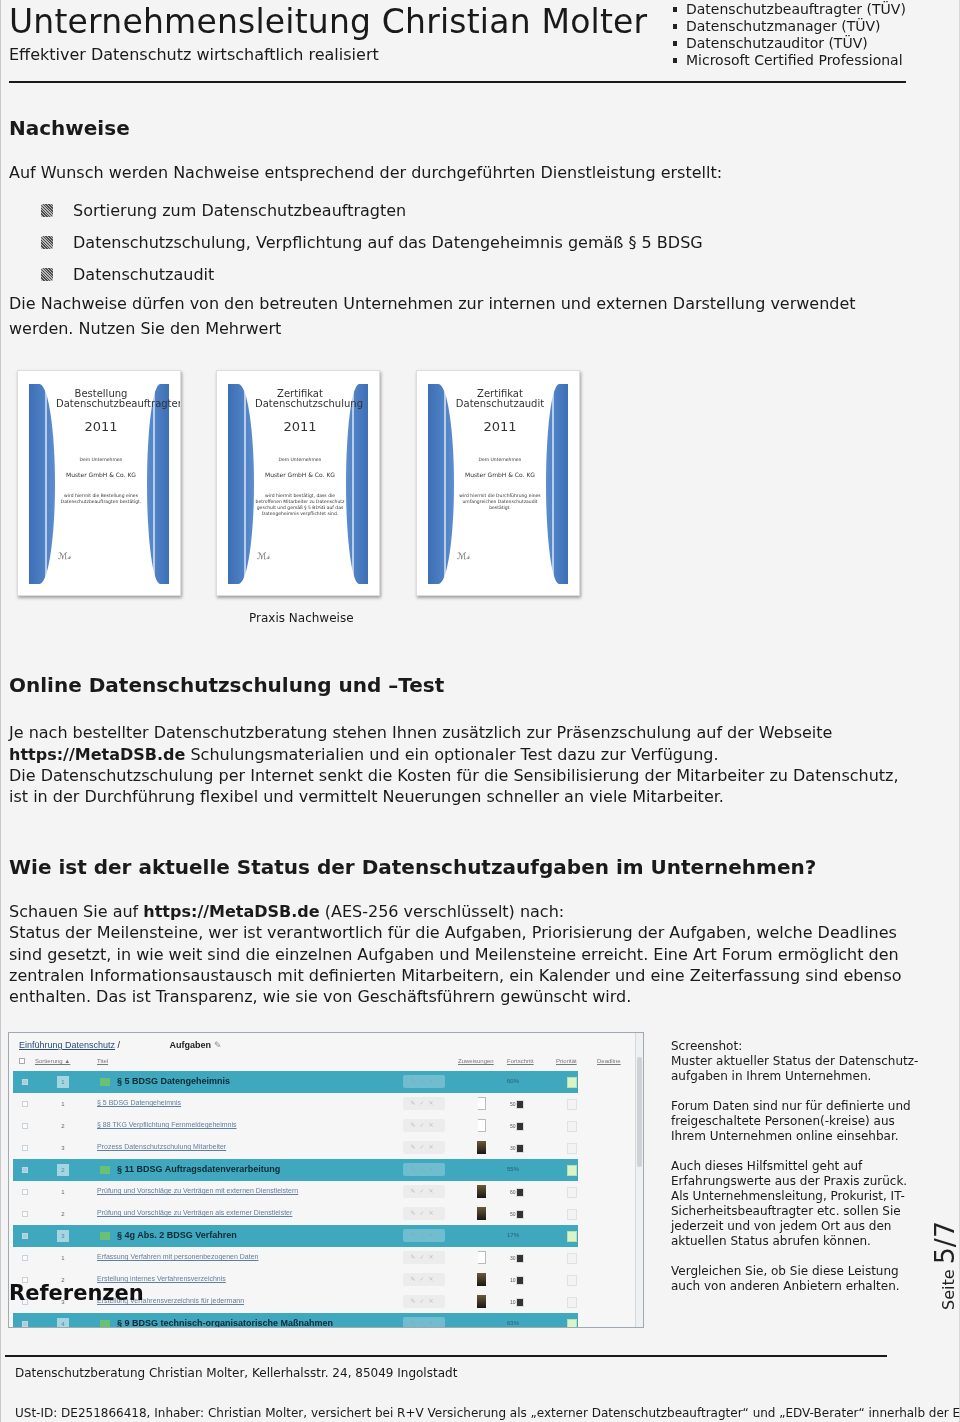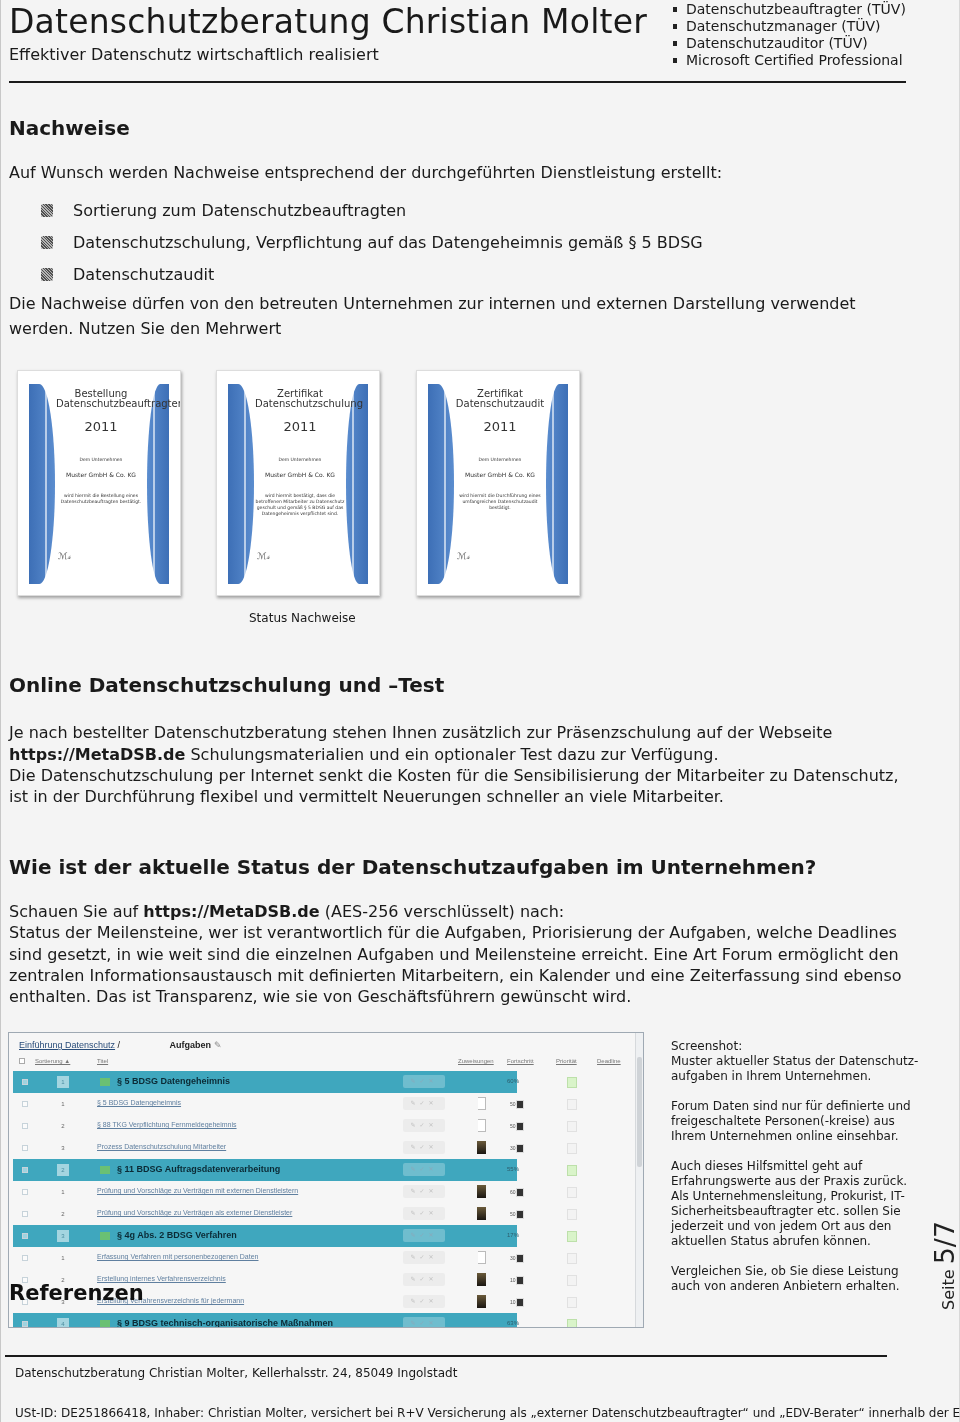--- a/index.html
+++ b/index.html
@@ -49,21 +49,21 @@
   .app-crumb { position: absolute; left: 10px; top: 7px; font-size: 9px; font-family: "Liberation Sans", sans-serif; white-space: nowrap; }
   .app-crumb .lnk { color: #2a4d7a; text-decoration: underline; }
   .app-crumb .cur { font-weight: bold; color: #222; margin-left: 47px; }
   .app-crumb .pen { color: #888; margin-left: 3px; }
   .app-head { position: absolute; left: 4px; top: 22px; width: 620px; height: 14px; font-size: 6px; font-family: "Liberation Sans", sans-serif; color: #777; }
   .app-head span { position: absolute; top: 3px; text-decoration: underline; white-space: nowrap; }
   .app-head .cb { position: absolute; left: 6px; top: 3px; width: 6px; height: 6px; border: 1px solid #aaa; background: #fff; text-decoration: none; }
   .app-scroll { position: absolute; right: 0; top: 0; width: 8px; height: 294px; background: #eef0f2; border-left: 1px solid #d6d9dc; }
   .app-scroll .thumb { position: absolute; left: 1px; top: 24px; width: 5px; height: 110px; background: #cfd3d7; border-radius: 2px; }
 
-  .row { position: absolute; left: 4px; width: 504px; height: 22px; font-family: "Liberation Sans", sans-serif; }
+  .row { position: absolute; left: 4px; width: 565px; height: 22px; font-family: "Liberation Sans", sans-serif; }
   .row.grp { background: #3fa7be; color: #0e2f3a; }
   .row.sub { background: #f6f6f6; color: #8aa0b8; }
   .row .cb { position: absolute; left: 9px; top: 8px; width: 6px; height: 6px; border: 1px solid #c7d3da; background: rgba(255,255,255,.5); }
   .row .num { position: absolute; left: 44px; top: 5px; width: 12px; height: 12px; font-size: 6px; text-align: center; line-height: 12px; color: #666; }
   .row.grp .num { background: #a4d5e0; color: #4b8ea0; }
   .row .flag { position: absolute; left: 87px; top: 7px; width: 10px; height: 8px; background: #6fc36a; opacity: .9; }
   .row .ttl { position: absolute; left: 84px; top: 6px; font-size: 7px; white-space: nowrap; }
   .row.grp .ttl { left: 104px; top: 5px; font-size: 9px; font-weight: bold; color: #0b2a35; }
   .row.sub .ttl { text-decoration: underline; color: #5f7f9f; }
   .row .acts { position: absolute; left: 390px; top: 4px; width: 42px; height: 13px; background: rgba(255,255,255,.25); border-radius: 2px; font-size: 6px; color: #8ab; text-align: center; line-height: 13px; letter-spacing: 4px; }
@@ -87,21 +87,21 @@
   .referenzen { position: absolute; left: 8px; top: 1281px; font-weight: bold; font-size: 21px; color: #111; white-space: nowrap; }
 
   .foot-rule { position: absolute; left: 4px; top: 1355px; width: 882px; height: 2px; background: #1a1a1a; }
   .foot { position: absolute; left: 14px; font-size: 12px; white-space: nowrap; color: #1a1a1a; }
 </style>
 </head>
 <body>
 
 <div class="page">
 
-  <div class="hdr-title">Datenschutzberatung Christian Molter</div>
+  <div class="hdr-title">Unternehmensleitung Christian Molter</div>
   <div class="hdr-sub">Effektiver Datenschutz wirtschaftlich realisiert</div>
   <ul class="hdr-quals">
     <li>
         <span class="sq"></span>
         <span>Datenschutzbeauftragter (TÜV)</span>
       </li>
     <li>
         <span class="sq"></span>
         <span>Datenschutzmanager (TÜV)</span>
       </li>
@@ -160,21 +160,21 @@
       <div class="band-l"></div>
       <div class="band-r"></div>
       <div class="ct ct-title"><span>Zertifikat</span><br><span>Datenschutzaudit</span></div>
       <div class="ct ct-year">2011</div>
       <div class="ct ct-dem">Dem Unternehmen</div>
       <div class="ct ct-co">Muster GmbH &amp; Co. KG</div>
       <div class="ct ct-body">wird hiermit die Durchführung eines umfangreichen Datenschutzaudit bestätigt.</div>
       <div class="ct ct-sig">ℳ𝓈</div>
     </div>
   </div>
-  <div class="caption">Status Nachweise</div>
+  <div class="caption">Praxis Nachweise</div>
 
   <div class="h2" style="top:673px;">Online Datenschutzschulung und –Test</div>
   <div class="p" style="top:722px;">Je nach bestellter Datenschutzberatung stehen Ihnen zusätzlich zur Präsenzschulung auf der Webseite</div>
   <div class="p" style="top:744px;"><b>https://MetaDSB.de</b><span> Schulungsmaterialien und ein optionaler Test dazu zur Verfügung.</span></div>
   <div class="p" style="top:765px;">Die Datenschutzschulung per Internet senkt die Kosten für die Sensibilisierung der Mitarbeiter zu Datenschutz,</div>
   <div class="p" style="top:786px;">ist in der Durchführung flexibel und vermittelt Neuerungen schneller an viele Mitarbeiter.</div>
 
   <div class="h2" style="top:855px;">Wie ist der aktuelle Status der Datenschutzaufgaben im Unternehmen?</div>
   <div class="p" style="top:901px;"><span>Schauen Sie auf </span><b>https://MetaDSB.de</b><span> (AES-256 verschlüsselt) nach:</span></div>
   <div class="p" style="top:922px;">Status der Meilensteine, wer ist verantwortlich für die Aufgaben, Priorisierung der Aufgaben, welche Deadlines</div>

